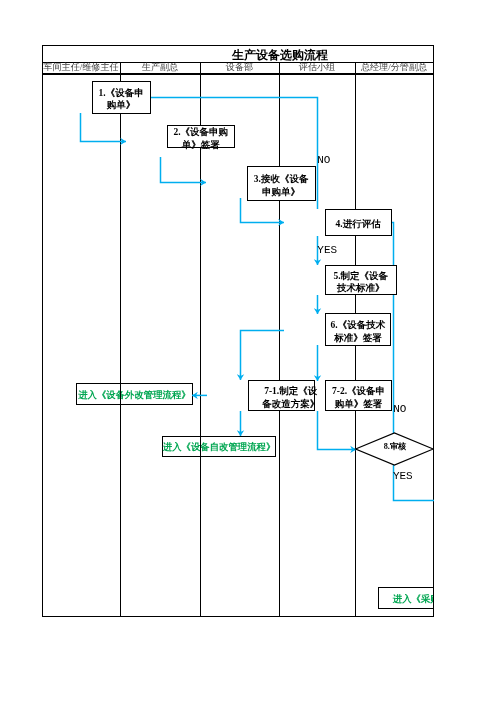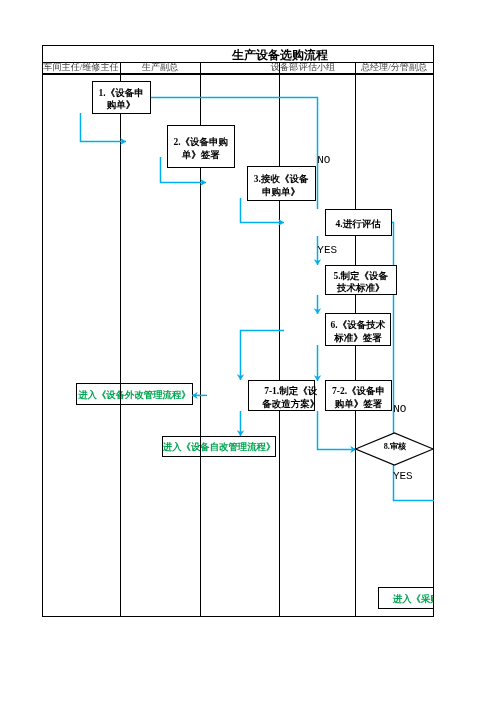--- a/index.html
+++ b/index.html
@@ -57,21 +57,21 @@
     <div class="vline" style="left:77.2px;top:16.5px;height:555.3px;width:1.4px;"></div>
     <div class="vline" style="left:157.4px;top:16.5px;height:555.3px;width:1.4px;"></div>
     <div class="vline" style="left:236.3px;top:16.5px;height:555.3px;width:1.4px;"></div>
     <div class="vline" style="left:312.5px;top:16.5px;height:555.3px;width:1.4px;"></div>
   </div>
 
   <div id="title">生产设备选购流程</div>
 
   <div class="colhead" style="left: 42px; width: 78px; color: rgb(64, 64, 64);">车间主任/维修主任</div>
   <div class="colhead" style="left: 120px; width: 80px; color: rgb(64, 64, 64);">生产副总</div>
-  <div class="colhead" style="left: 200px; width: 79px; color: rgb(64, 64, 64); padding-left: 45px;">设备部</div>
+  <div class="colhead" style="left: 200px; width: 79px; color: rgb(64, 64, 64);">设备部</div>
   <div class="colhead" style="left: 279px; width: 76px; color: rgb(64, 64, 64);">评估小组</div>
   <div class="colhead" style="left: 355px; width: 78px; color: rgb(64, 64, 64);">总经理/分管副总</div>
 
   <svg class="flow" viewBox="0 0 496 702">
     <defs>
       <marker id="ah" markerWidth="6.4" markerHeight="8" refX="6.1" refY="4" orient="auto" markerUnits="userSpaceOnUse">
         <path d="M0.3,0.3 L6.1,4 L0.3,7.7 L2.1,4 Z" fill="#00AEEF"></path>
       </marker>
     </defs>
     <g fill="none" stroke="#00AEEF" stroke-width="1.5">
@@ -89,21 +89,21 @@
       <path d="M393.5,433 L393.5,222.4 L351,222.4" marker-end="url(#ah)"></path>
       <path d="M393.5,465 L393.5,500.4 L470,500.4"></path>
     </g>
     <g fill="none" stroke="#000000" stroke-width="1.25">
       <path d="M355.6,449 L394.4,433 L433.2,449 L394.4,465 Z"></path>
     </g>
   </svg>
 
   <div class="node" style="left:50.6px;top:80.6px;width:59px;height:33px;">1.《设备申
 购单》</div>
-  <div class="node" style="left:125.6px;top:124.8px;width:68.4px;height:43px;">2.《设备申购
+  <div class="node" style="left:125.6px;top:124.8px;width:68.4px;height:23px;">2.《设备申购
 单》签署</div>
   <div class="node" style="left:205.6px;top:165.8px;width:69px;height:35px;">3.接收《设备
 申购单》</div>
   <div class="node" style="left:283.6px;top:208.8px;width:67px;height:26.8px;">4.进行评估</div>
   <div class="node" style="left:283.6px;top:264.8px;width:72.4px;height:30.6px;">5.制定《设备
 技术标准》</div>
   <div class="node" style="left:283.6px;top:313.4px;width:66.6px;height:32.2px;">6.《设备技术
 标准》签署</div>
   <div class="node" style="left:206.8px;top:379.8px;width:66.8px;height:31.2px;padding-left:19px;">7-1.制定《设
 备改造方案》</div>

